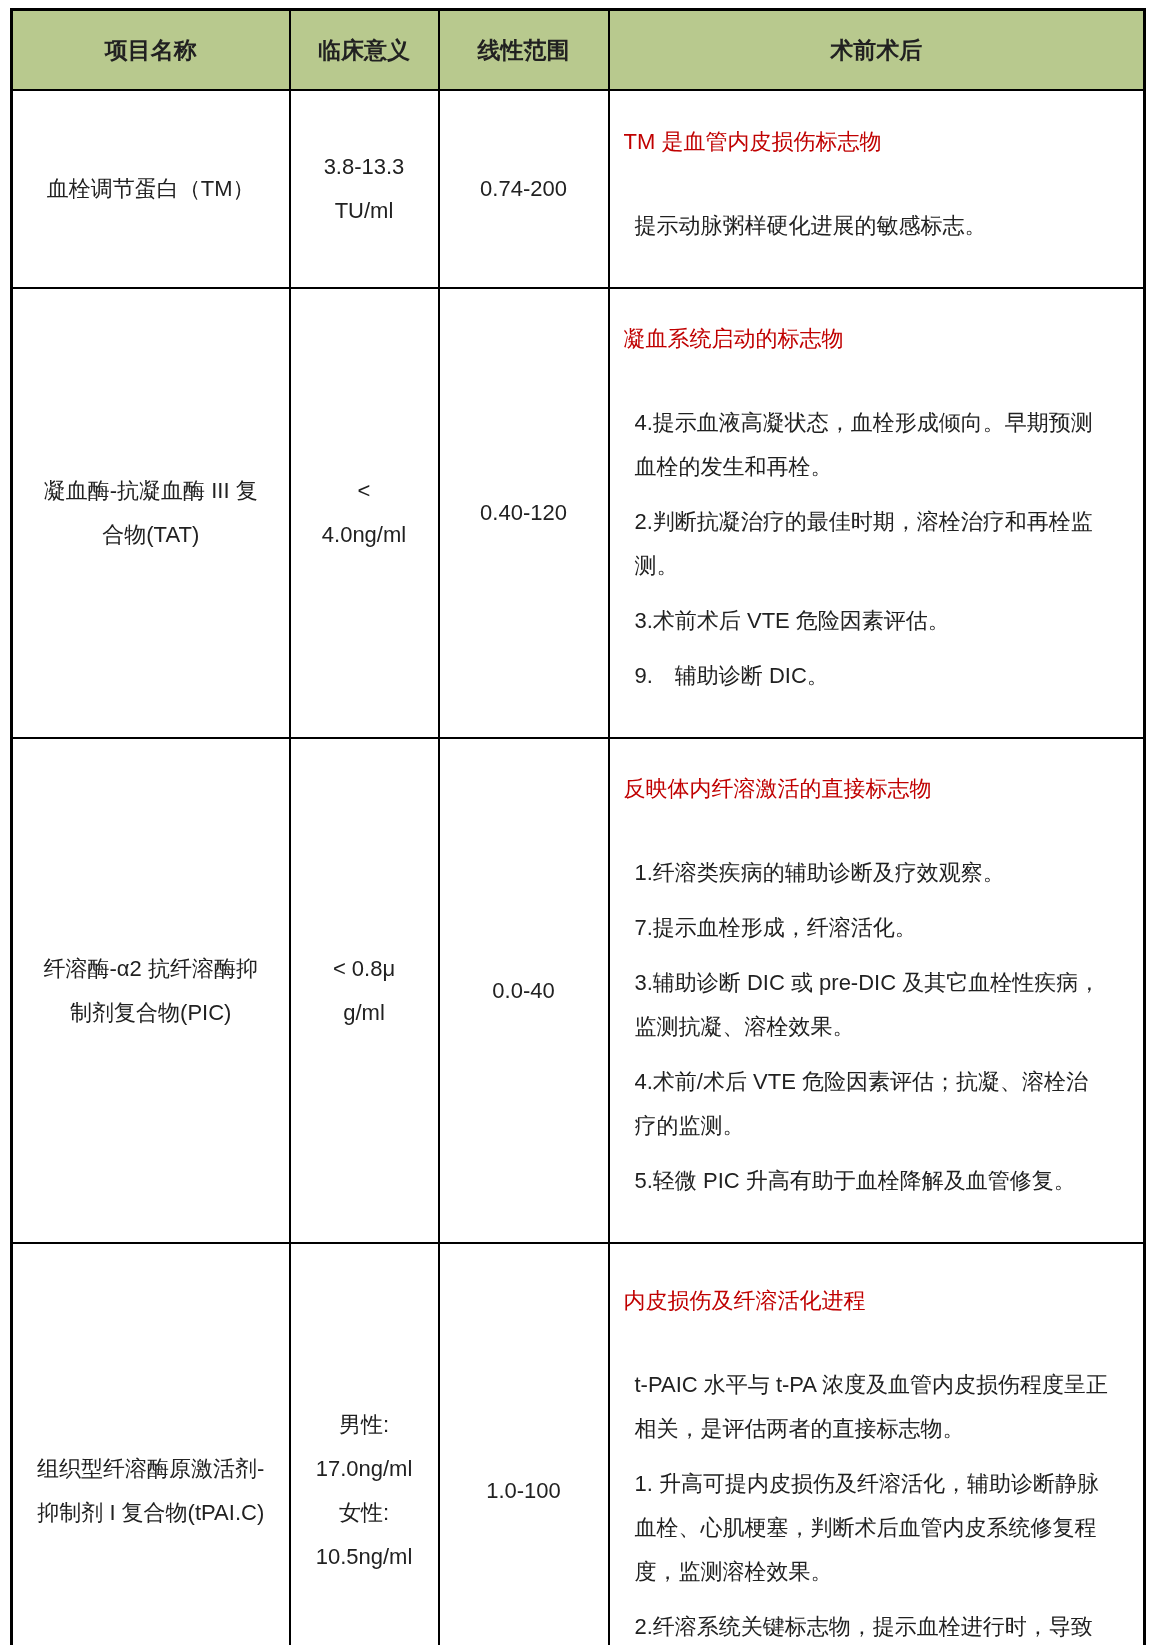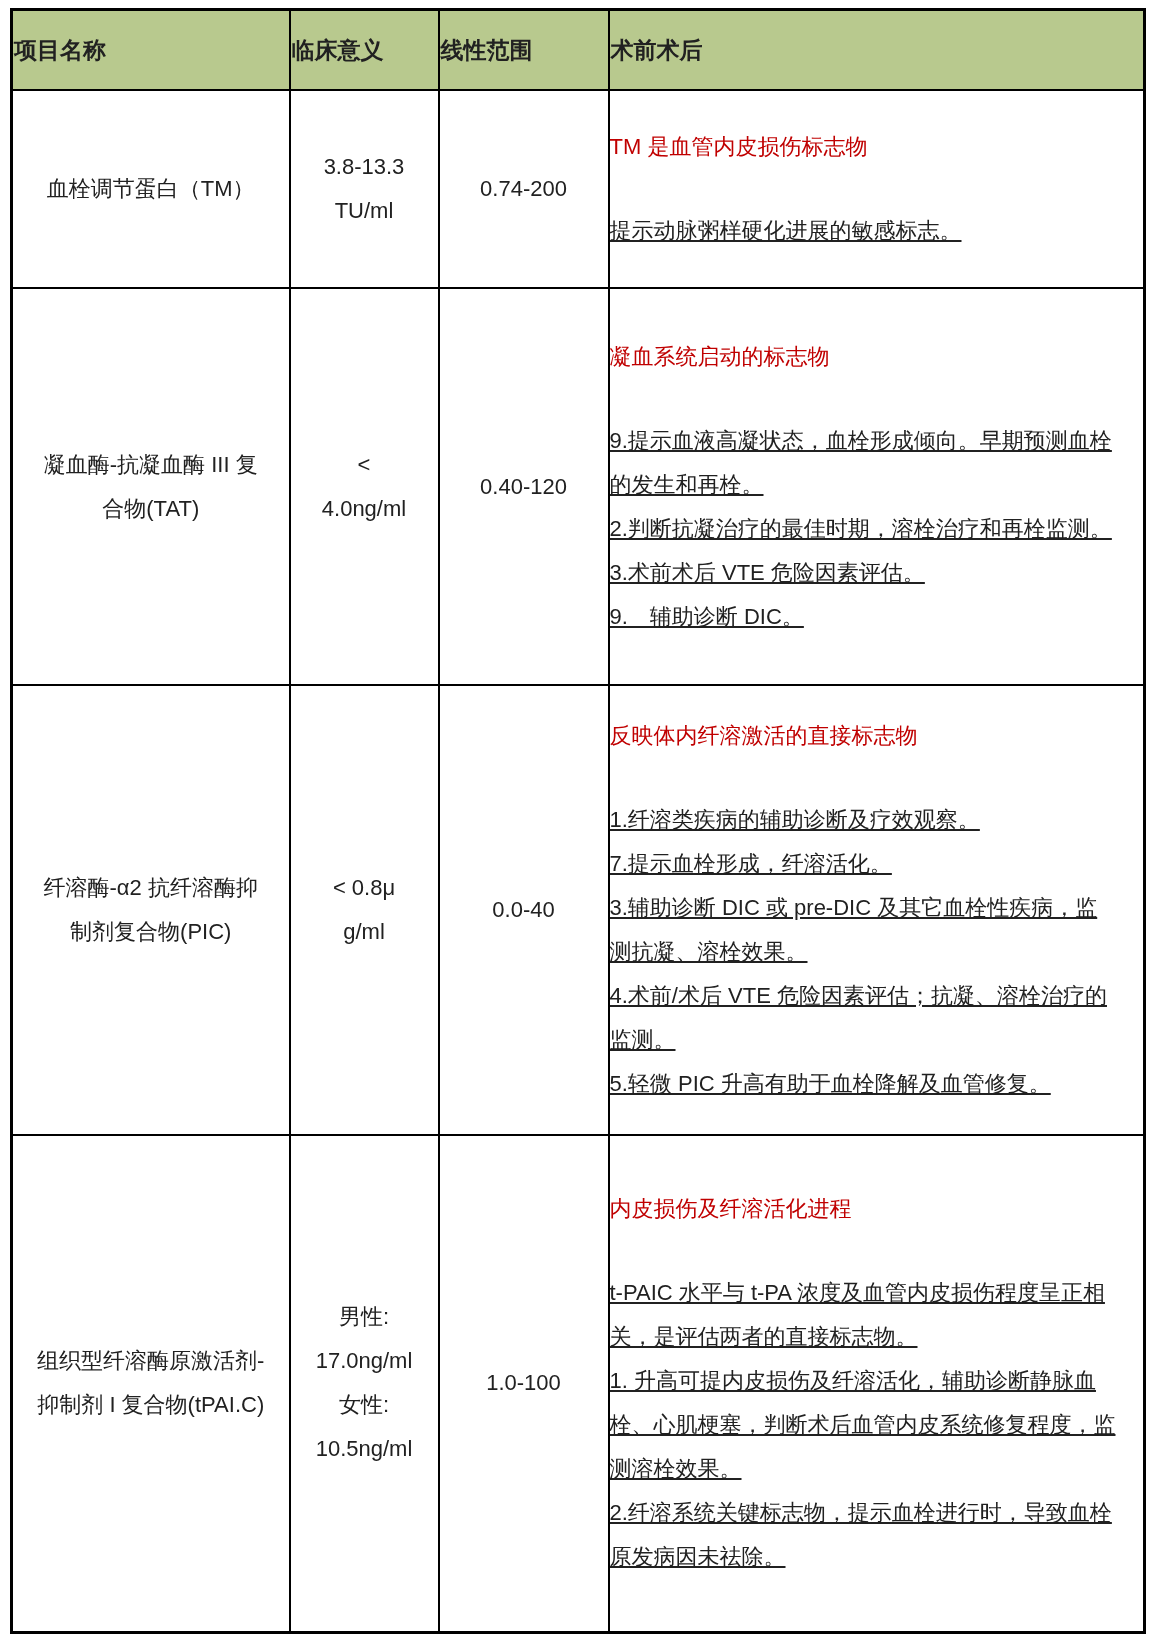--- a/index.html
+++ b/index.html
@@ -27,45 +27,44 @@
   col.c-sig{width:536px;}
   th,td{
     border:2px solid var(--border);
     overflow:hidden;
   }
   th{
     height:76px;
     background:var(--header-bg);
     font-size:23px;
     font-weight:700;
-    text-align:left;
+    text-align:center;
     color:var(--text);
   }
   td{
     font-size:22px;
     line-height:2;
     vertical-align:middle;
   }
   td.c-center{
     text-align:center;
     white-space:pre-line;
     padding:4px 6px;
   }
   td.c-sig-cell{
     text-align:left;
-    padding:28px 24px 28px 0;
+    padding:28px 24px 28px 14px;
   }
   .sig-title{
     color:var(--highlight-red);
     margin:0 0 40px 0;
   }
   .sig-body > div{
     white-space:pre-wrap;
-    margin:0;
-    text-decoration:underline;
+    margin:11px;
   }
   tr.r1{height:198px;}
   tr.r2{height:397px;}
   tr.r3{height:437px;}
   tr.r4{height:497px;}
 </style>
 </head>
 <body>
 
 <div class="page">
@@ -99,21 +98,21 @@
       </tr>
       <tr class="r2">
         <td class="c-center">凝血酶-抗凝血酶 III 复
 合物(TAT)</td>
         <td class="c-center">&lt;
 4.0ng/ml</td>
         <td class="c-center">0.40-120</td>
         <td class="c-sig-cell">
           <div class="sig-title">凝血系统启动的标志物</div>
           <div class="sig-body">
-              <div>9.提示血液高凝状态，血栓形成倾向。早期预测血栓的发生和再栓。</div>
+              <div>4.提示血液高凝状态，血栓形成倾向。早期预测血栓的发生和再栓。</div>
               <div>2.判断抗凝治疗的最佳时期，溶栓治疗和再栓监测。</div>
               <div>3.术前术后 VTE 危险因素评估。</div>
               <div>9.　辅助诊断 DIC。</div>
             </div>
         </td>
       </tr>
       <tr class="r3">
         <td class="c-center">纤溶酶-α2 抗纤溶酶抑
 制剂复合物(PIC)</td>
         <td class="c-center">&lt; 0.8μ

